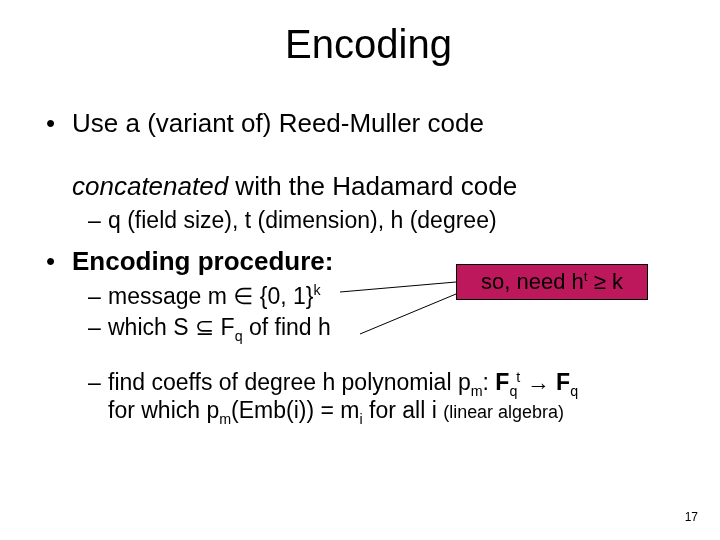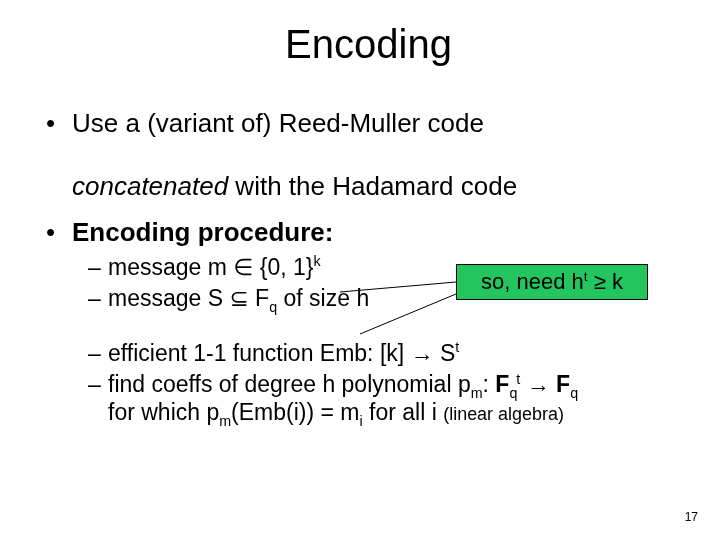--- a/index.html
+++ b/index.html
@@ -74,21 +74,21 @@
   .callout {
     position: absolute;
     left: 456px;
     top: 264px;
     width: 190px;
     height: 34px;
     border: 1px solid #000;
     font-size: 22px;
     text-align: center;
     line-height: 33px;
-    background: #22c55e;
+    background: #be185d;
   }
 
   .page-num {
     position: absolute;
     right: 22px;
     bottom: 16px;
     font-size: 12px;
   }
 
   svg.connector {
@@ -105,40 +105,40 @@
 
   <div class="title">Encoding</div>
 
   <div class="content">
 
     <div class="bullet1 block">
       <span>Use a (variant of) </span><span>Reed-Muller code</span>
       <span class="cont"><span>concatenated</span><span class="roman"> with the Hadamard code</span></span>
     </div>
 
+    <div class="bullet2">
+      <span>q (field size), t (dimension), h (degree)</span>
+    </div>
 
     <div class="gap"></div>
 
     <div class="bullet1 block">
       <span class="bold">Encoding procedure:</span>
     </div>
 
     <div class="bullet2">
       <span>message m </span><span>∈</span><span> {0, 1}</span><span class="sup">k</span>
     </div>
 
     <div class="bullet2">
-      <span>message S </span><span>⊆</span><span> F</span><span class="sub">q</span><span> of size h</span>
+      <span>which S </span><span>⊆</span><span> F</span><span class="sub">q</span><span> of find h</span>
     </div>
 
     <div style="height:22px"></div>
 
-    <div class="bullet2">
-      <span>efficient 1-1 function Emb: [k] → S</span><span class="sup">t</span>
-    </div>
 
     <div class="bullet2">
       <span>find coeffs of degree h polynomial p</span><span class="sub">m</span><span>: </span><span class="bold">F</span><span class="sub">q</span><span class="sup" style="margin-left:-1px">t</span><span> → </span><span class="bold">F</span><span class="sub">q</span>
       <br>
       <span>for which p</span><span class="sub">m</span><span>(Emb(i)) = m</span><span class="sub">i</span><span> for all i </span><span class="small">(linear algebra)</span>
     </div>
 
   </div>
 
   <div class="callout">

